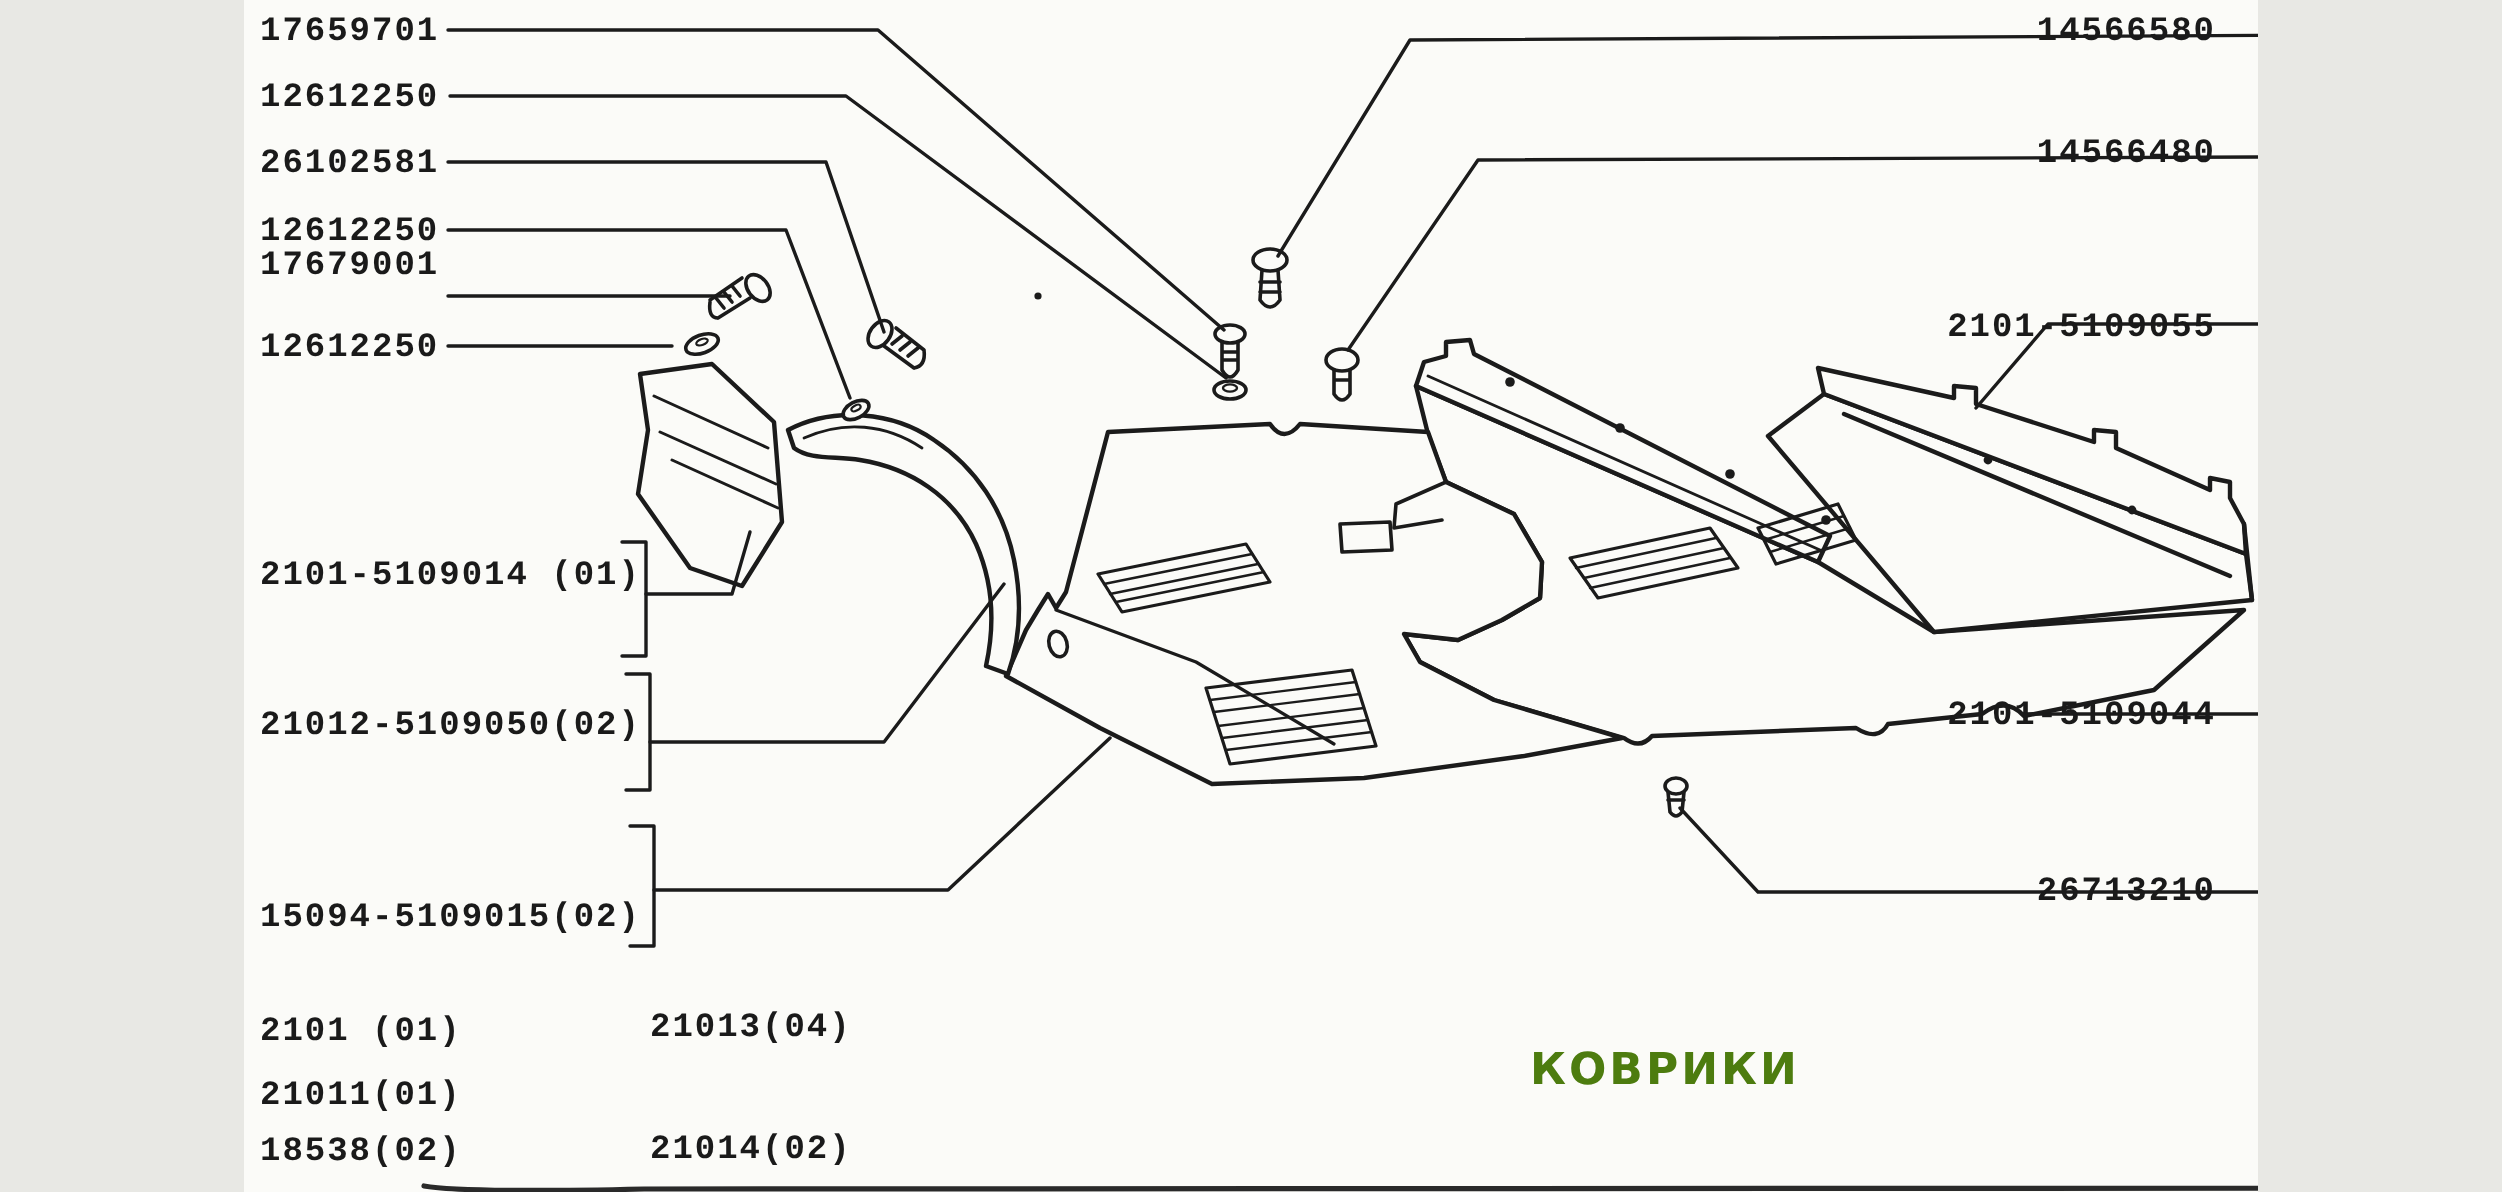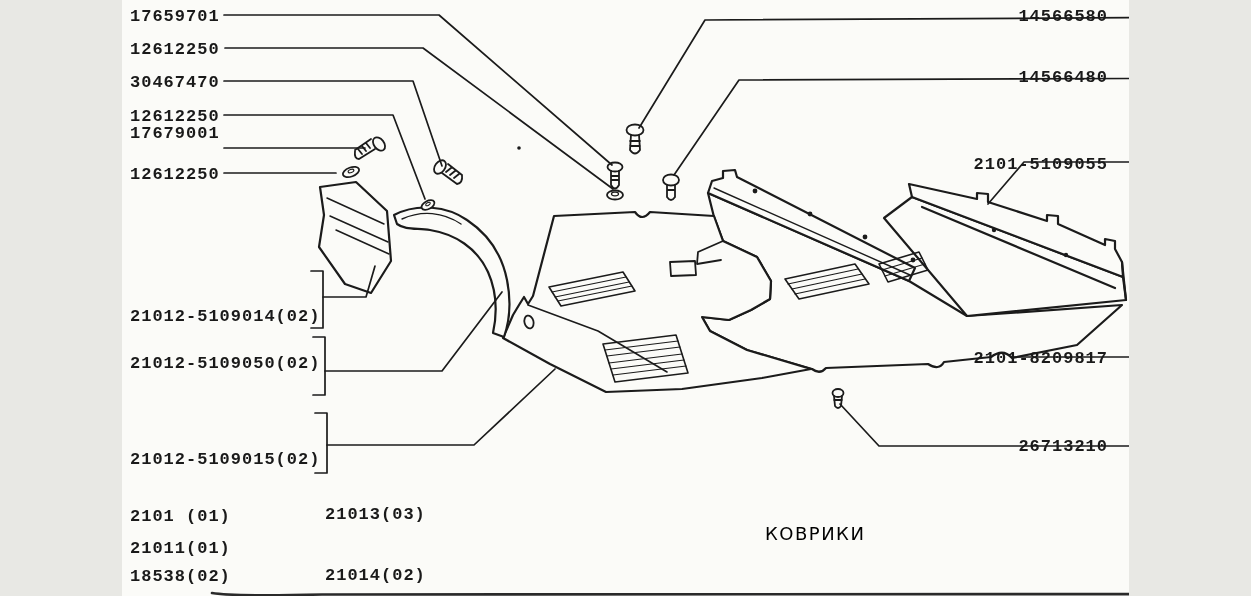--- a/index.html
+++ b/index.html
@@ -10,21 +10,21 @@
     color:#161616;
   }
   .stage svg{position:absolute;left:0;top:0;}
   .lbl{
     position:absolute;font-weight:bold;font-size:17px;line-height:20px;
     letter-spacing:1px;white-space:pre;color:#1a1a1a;
   }
   .lbl.right{text-align:left;}
   .caption{
     position:absolute;font-family:"DejaVu Sans","Liberation Sans",sans-serif;
-    font-weight:normal;font-size:18px;letter-spacing:1.5px;color:#000000;
+    font-weight:bold;font-size:22px;letter-spacing:1.5px;color:#4d7c0f;
   }
   .sheet-code{
     position:absolute;font-family:Liberation Serif, serif;
     font-weight:bold;font-size:42px;letter-spacing:0px;color:#0d0d0d;
   }
 </style>
 </head>
 <body>
 
 <div class="stage">
@@ -153,37 +153,37 @@
         <path d="M193,413 L205,413 L205,473 L193,473"></path>
         <path d="M205,445 L352,445 L433,369"></path>
       </g>
 
       <path d="M90,593 Q110,596.5 200,594.5 L1251,594" stroke-width="2.6" stroke="#2a2a2a"></path>
     </g>
   </svg>
 
   <div class="lbl" style="left:8px;top:7px">17659701</div>
   <div class="lbl" style="left:8px;top:40px">12612250</div>
-  <div class="lbl" style="left:8px;top:73px">30467470</div>
+  <div class="lbl" style="left:8px;top:73px">26102581</div>
   <div class="lbl" style="left:8px;top:107px">12612250</div>
   <div class="lbl" style="left:8px;top:124px">17679001</div>
   <div class="lbl" style="left:8px;top:165px">12612250</div>
 
   <div class="lbl right" style="right:21px;top:7px">14566580</div>
   <div class="lbl right" style="right:21px;top:68px">14566480</div>
   <div class="lbl right" style="right:21px;top:155px">2101-5109055</div>
-  <div class="lbl right" style="right:21px;top:349px">2101-8209817</div>
+  <div class="lbl right" style="right:21px;top:349px">2101-5109044</div>
   <div class="lbl right" style="right:21px;top:437px">26713210</div>
 
-  <div class="lbl" style="left:8px;top:307px">21012-5109014(02)</div>
+  <div class="lbl" style="left:8px;top:279px">2101-5109014 (01)</div>
   <div class="lbl" style="left:8px;top:354px">21012-5109050(02)</div>
-  <div class="lbl" style="left:8px;top:450px">21012-5109015(02)</div>
+  <div class="lbl" style="left:8px;top:450px">15094-5109015(02)</div>
 
   <div class="lbl" style="left:8px;top:507px">2101 (01)</div>
   <div class="lbl" style="left:8px;top:539px">21011(01)</div>
   <div class="lbl" style="left:8px;top:567px">18538(02)</div>
-  <div class="lbl" style="left:203px;top:505px">21013(03)</div>
+  <div class="lbl" style="left:203px;top:505px">21013(04)</div>
   <div class="lbl" style="left:203px;top:566px">21014(02)</div>
 
   <div class="caption" style="left:643px;top:523px">КОВРИКИ</div>
   <div class="sheet-code" style="left:1008px;top:498px">M106</div>
 
 </div>
 
 </body></html>

